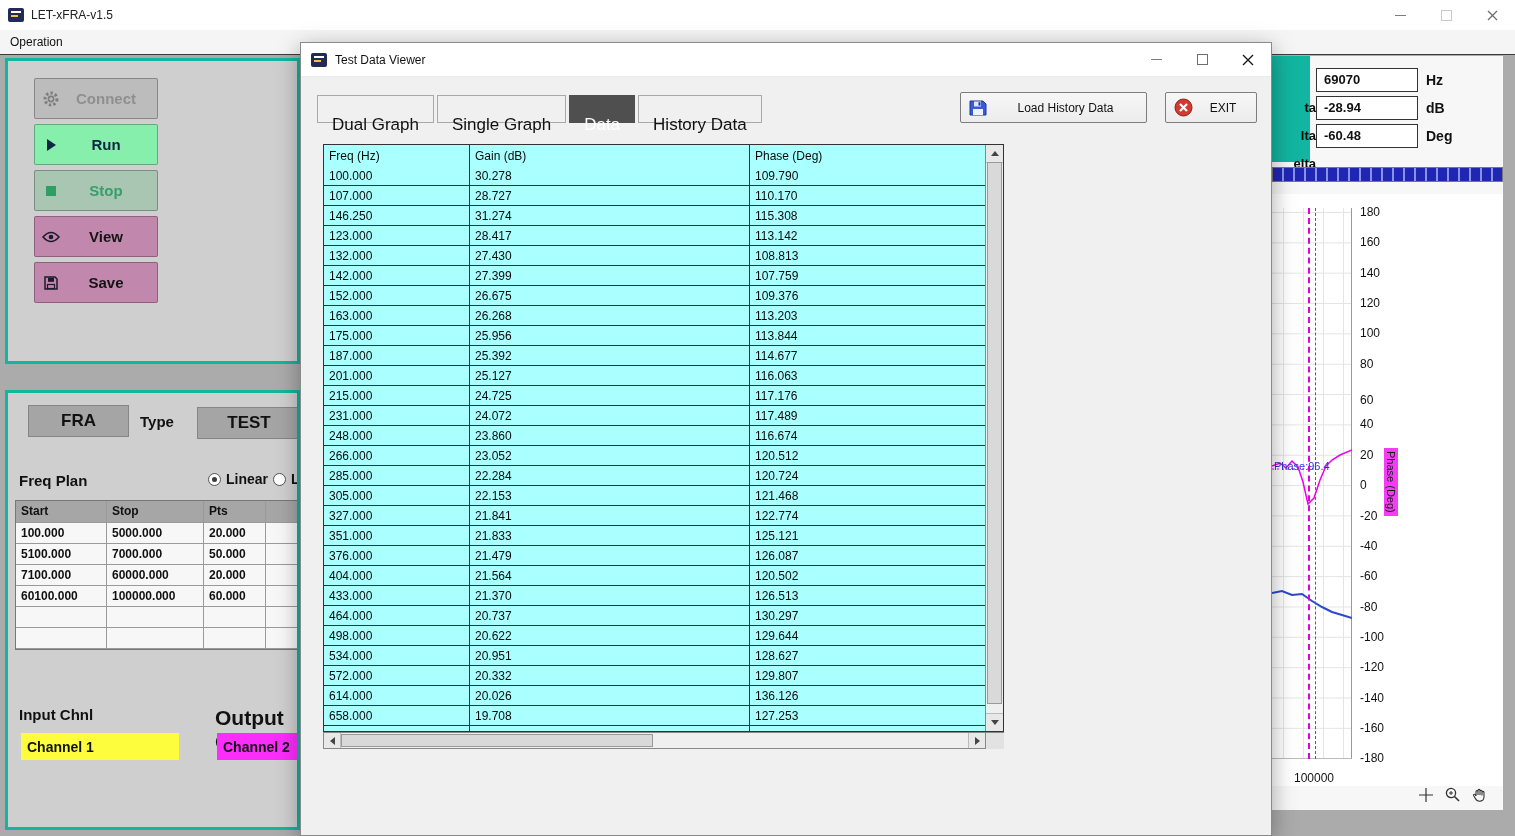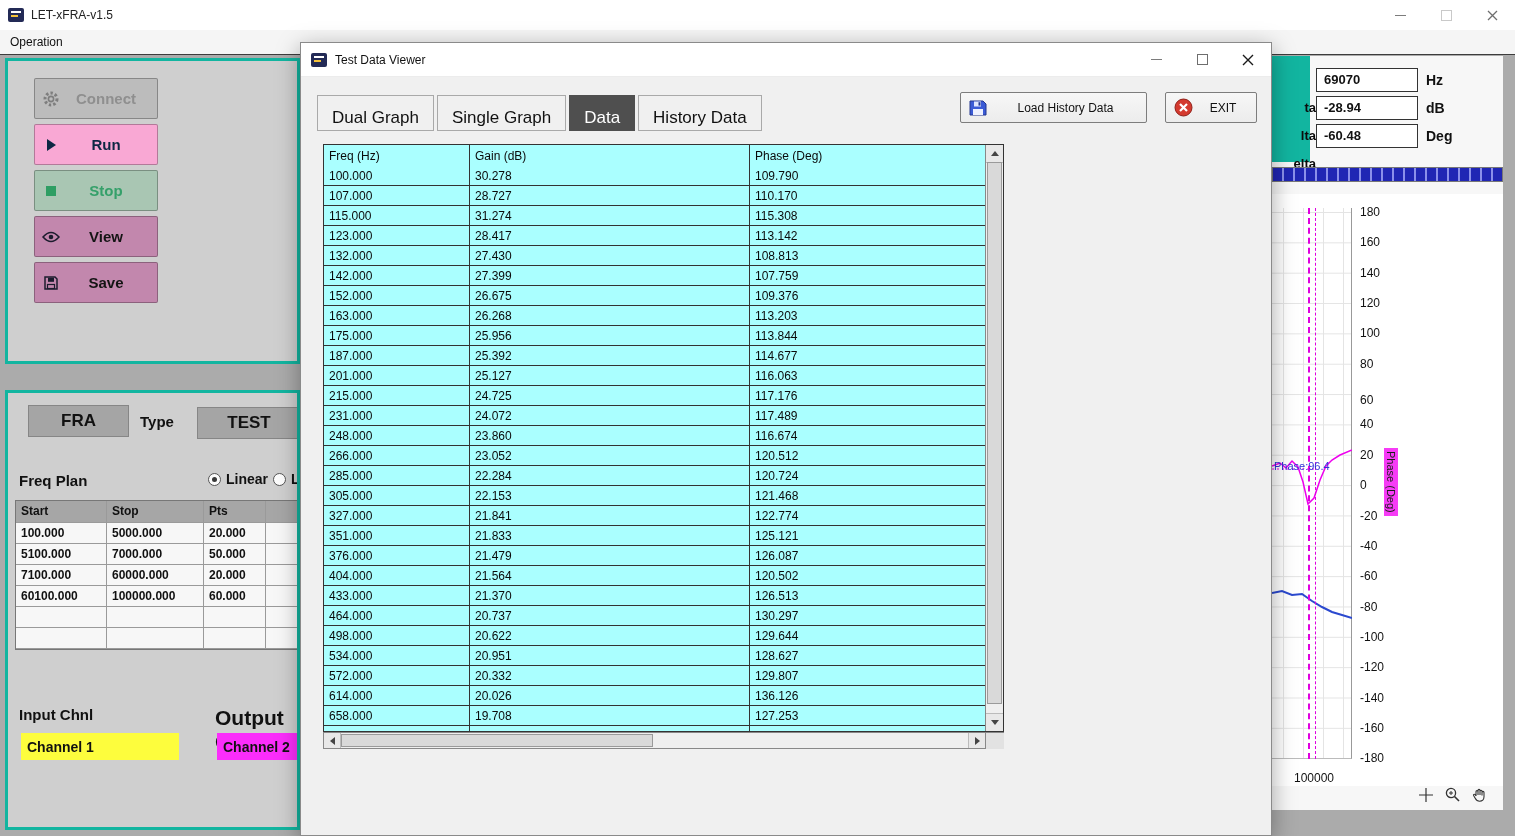--- a/index.html
+++ b/index.html
@@ -23,21 +23,21 @@
 
   
   .panel{position:absolute;background:#cfcfcf;border:3px solid #12b5a0;box-sizing:border-box;z-index:2;}
   #panel-buttons{left:5px;top:58px;width:295px;height:306px;}
   #panel-settings{left:5px;top:390px;width:295px;height:440px;overflow:hidden;}
 
   .pbtn{position:absolute;left:26px;width:122px;height:39px;display:flex;align-items:center;border:1px solid rgba(0,0,0,.28);border-radius:2px;font-weight:bold;font-size:15px;cursor:default;}
   .pbtn .ic{width:32px;display:flex;justify-content:center;align-items:center;}
   .pbtn .lbl{flex:1;text-align:center;margin-right:12px;}
   #btn-connect{top:17px;background:#bcbcbc;color:#8f8f8f;}
-  #btn-run{top:63px;background:#f9a8d4;color:#0d2743;}
+  #btn-run{top:63px;background:#86efac;color:#0d2743;}
   #btn-stop{top:109px;background:#a9c6b3;color:#35a06a;}
   #btn-view{top:155px;background:#c287ad;color:#141414;}
   #btn-save{top:201px;background:#c287ad;color:#141414;}
 
   .box-gray{position:absolute;background:#a5a5a5;border:1px solid #868686;display:flex;align-items:center;justify-content:center;font-weight:bold;font-size:17px;color:#111;box-sizing:border-box;}
   #fra-box{left:20px;top:12px;width:101px;height:32px;}
   #type-label{position:absolute;left:132px;top:20px;font-weight:bold;font-size:15px;color:#111;}
   #test-box{left:189px;top:14px;width:104px;height:32px;}
   #freqplan-label{position:absolute;left:11px;top:79px;font-weight:bold;font-size:15px;color:#111;}
   #radio-row{position:absolute;left:200px;top:78px;display:flex;align-items:center;gap:5px;font-weight:bold;font-size:14px;color:#111;white-space:nowrap;}
@@ -77,21 +77,21 @@
   .cursor2{position:absolute;left:43px;top:14px;height:551px;border-left:1px dashed #e000e0;}
   #cursor-note{position:absolute;left:2px;top:266px;font-size:11px;color:#3232d8;white-space:nowrap;}
   #curves{position:absolute;left:0;top:0;}
   #tools{position:absolute;left:146px;top:730px;display:flex;gap:10px;align-items:center;}
 
   
   #dialog{position:absolute;left:300px;top:42px;width:972px;height:794px;background:#f0f0f0;border:1px solid #8a8a8a;box-sizing:border-box;box-shadow:0 6px 22px rgba(0,0,0,.35);z-index:50;}
   #dlg-titlebar{position:absolute;left:0;top:0;width:100%;height:34px;background:#fff;display:flex;align-items:center;border-bottom:1px solid #ececec;box-sizing:border-box;}
   #dlg-title{font-size:12px;color:#111;margin-left:8px;}
   #dlg-tabbar{position:absolute;left:16px;top:52px;display:flex;gap:3px;}
-  .tab{height:36px;line-height:34px;padding:5px 14px;font-size:17px;background:#f0f0f0;border:1px solid #a9a9a9;box-sizing:border-box;color:#111;cursor:default;}
+  .tab{height:28px;line-height:34px;padding:12px 14px;font-size:17px;background:#f0f0f0;border:1px solid #a9a9a9;box-sizing:border-box;color:#111;cursor:default;}
   .tab.active{background:#4f4f4f;color:#fff;border-color:#4f4f4f;}
 
   .dlg-btn{position:absolute;top:49px;height:31px;display:flex;align-items:center;border:1px solid #7d7d7d;border-radius:2px;background:linear-gradient(#f7f7f7,#ececec);box-sizing:border-box;}
   #btn-load{left:659px;width:187px;}
   #btn-exit{left:864px;width:92px;}
   .dlg-btn .ic{width:34px;display:flex;justify-content:center;align-items:center;}
   .dlg-btn .lbl{flex:1;text-align:center;font-size:12px;color:#111;margin-right:10px;}
 
   #dtable{position:absolute;left:22px;top:101px;width:681px;height:588px;background:#4c1d95;border:1px solid #333;box-sizing:border-box;}
   #dtable-cols{position:absolute;left:0;top:0;width:662px;height:100%;overflow:hidden;}
@@ -387,21 +387,21 @@
             <div class="dcell c0">100.000</div>
             <div class="dcell c1">30.278</div>
             <div class="dcell c2">109.790</div>
           </div>
           <div class="drow">
             <div class="dcell c0">107.000</div>
             <div class="dcell c1">28.727</div>
             <div class="dcell c2">110.170</div>
           </div>
           <div class="drow">
-            <div class="dcell c0">115.000</div>
+            <div class="dcell c0">146.250</div>
             <div class="dcell c1">31.274</div>
             <div class="dcell c2">115.308</div>
           </div>
           <div class="drow">
             <div class="dcell c0">123.000</div>
             <div class="dcell c1">28.417</div>
             <div class="dcell c2">113.142</div>
           </div>
           <div class="drow">
             <div class="dcell c0">132.000</div>

